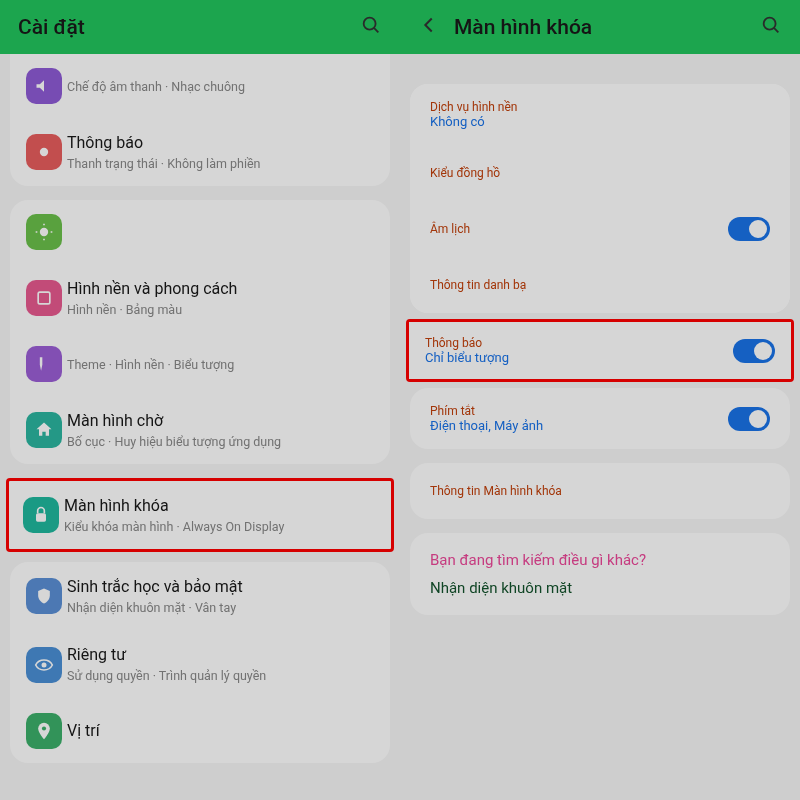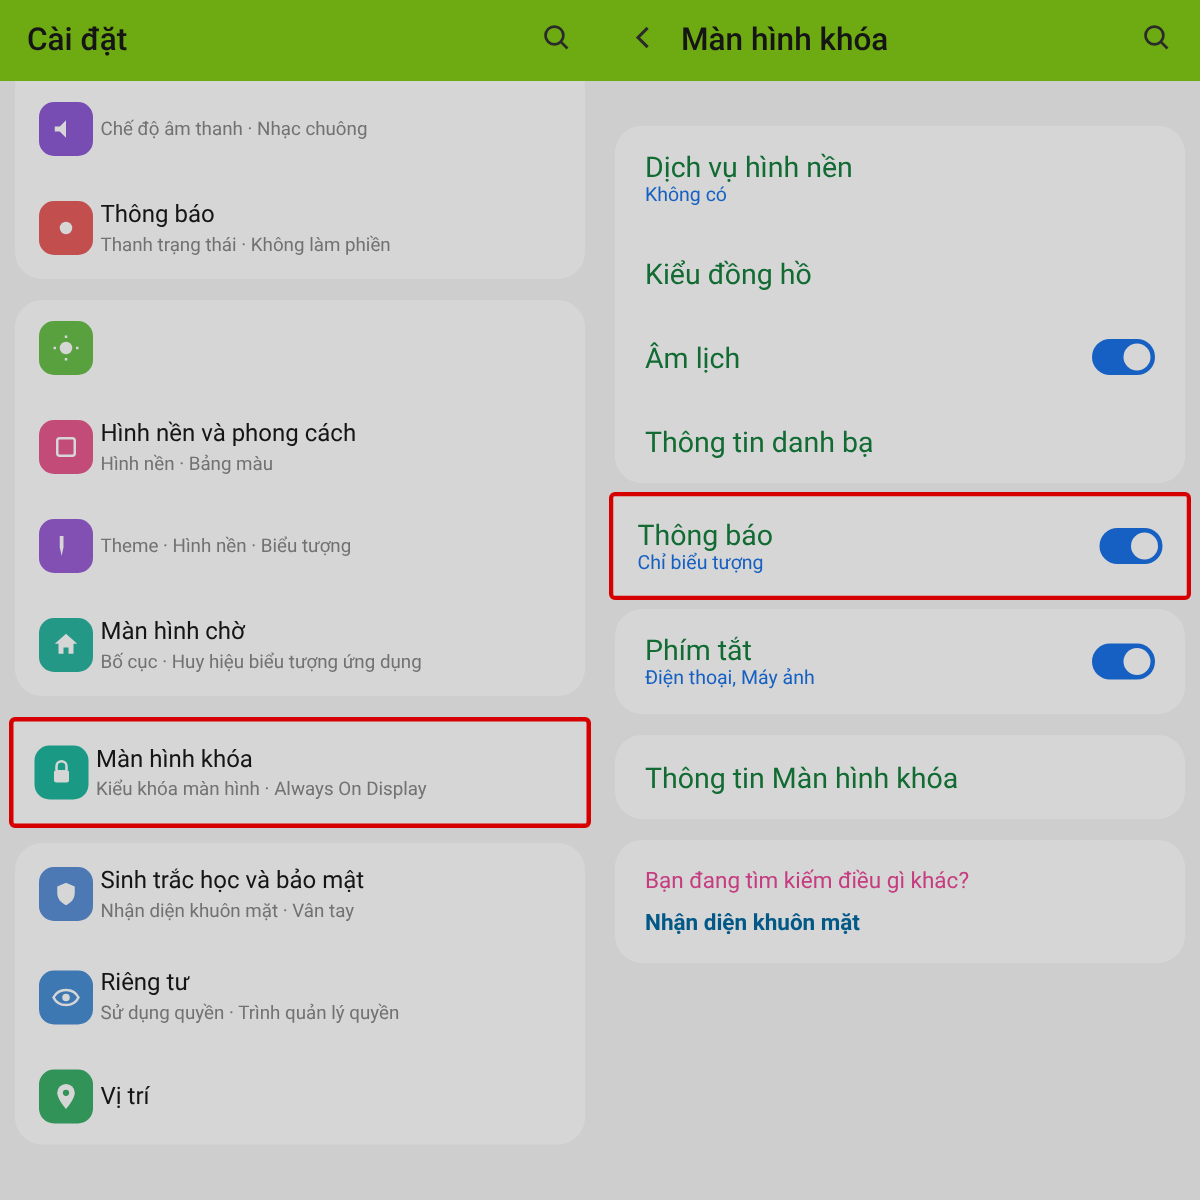--- a/index.html
+++ b/index.html
@@ -29,21 +29,21 @@
     width: 400px;
     height: 800px;
     background: #f6f6f6;
     overflow: hidden;
     position: relative;
   }
   .header {
     display: flex;
     align-items: center;
     padding: 14px 18px 14px 18px;
-    background: #84cc16;
+    background: #22c55e;
   }
   .header-left {
     display: flex;
     align-items: center;
     flex: 1;
     gap: 14px;
   }
   .header-title {
     font-size: 21px;
     font-weight: 500;
@@ -116,43 +116,43 @@
   .highlight .row { padding: 14px 14px; }
   .right-row {
     display: flex;
     align-items: center;
     padding: 16px 20px;
     min-height: 56px;
     background: #fff;
   }
   .right-row .row-text { flex: 1; }
   .right-title {
-    font-size: 19px;
-    color: #15803d;
+    font-size: 12px;
+    color: #c2410c;
   }
   .right-sub {
     font-size: 13px;
     color: #1a73e8;
     margin-top: 0;
   }
   .footer-card {
     background: #fff;
     border-radius: 18px;
     margin: 0 10px;
     padding: 18px 20px;
   }
   .footer-q {
     font-size: 15px;
     color: #ec4899;
     margin-bottom: 10px;
   }
   .footer-link {
     font-size: 15px;
-    color: #0369a1;
-    font-weight: 700;
+    color: #14532d;
+    font-weight: 400;
   }
   .ic-purple { background: #8e5bd6; }
   .ic-red { background: #e85d5d; }
   .ic-green { background: #6bc04b; }
   .ic-pink { background: #e85a8f; }
   .ic-violet { background: #9b5fd6; }
   .ic-teal { background: #2bb5a0; }
   .ic-teal2 { background: #1fb89e; }
   .ic-blue { background: #5b8fd6; }
   .ic-blue2 { background: #4a8fd6; }

